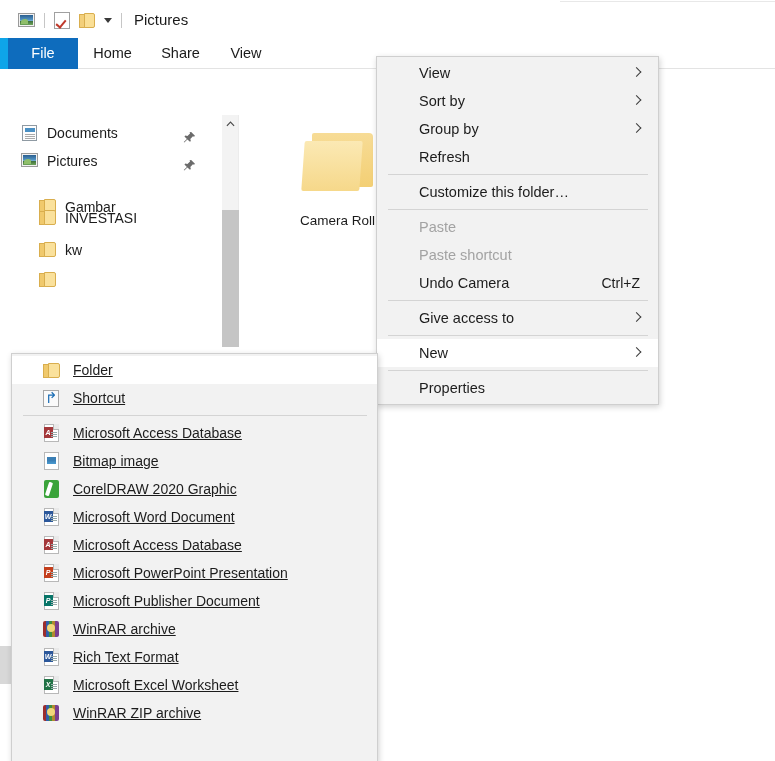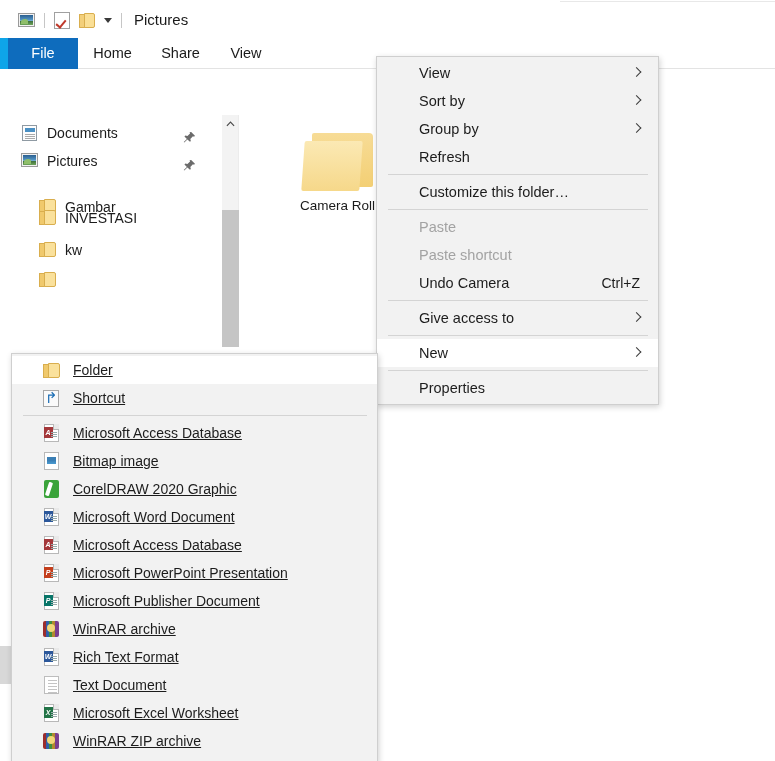--- a/index.html
+++ b/index.html
@@ -183,21 +183,21 @@
     position: absolute; left: 9px; top: 0; width: 61px; height: 54px;
     background: linear-gradient(180deg,#f7dc96 0%,#f3cf74 100%);
     border-radius: 2px 4px 2px 2px;
   }
   .folder-big .front {
     position: absolute; left: 0; top: 8px; width: 58px; height: 50px;
     background: linear-gradient(180deg,#fbe9b4 0%,#f6d88a 100%);
     transform: skewX(-4deg);
     border-radius: 2px;
   }
-  .file-label { margin-top: 7px; font-size: 13.5px; color: #1b1b1b; }
+  .file-label { margin-top: 22px; font-size: 13.5px; color: #1b1b1b; }
   .left-tab {
     position: absolute; left: 0; top: 531px; width: 12px; height: 38px; background: #d8d8d8;
   }
 
   
   .ctxmenu {
     position: absolute; left: 376px; top: 56px; width: 283px;
     background: #f2f2f2; border: 1px solid #cfcfcf;
     box-shadow: 1px 2px 6px rgba(0,0,0,0.18);
     padding: 2px 0;
@@ -572,26 +572,20 @@
               <i></i>
               <i></i>
               <i></i>
             </span>
           </span>
         </span>
       <span class="sub-label">Rich Text Format</span>
     </div>
     <div class="sub-item">
       <span class="sub-ico">
-          <span class="ico-txt"></span>
-        </span>
-      <span class="sub-label">Text Document</span>
-    </div>
-    <div class="sub-item">
-      <span class="sub-ico">
           <span class="fi">
             <i class="badge b-excel">X</i>
             <span class="lines">
               <i></i>
               <i></i>
               <i></i>
             </span>
           </span>
         </span>
       <span class="sub-label">Microsoft Excel Worksheet</span>

